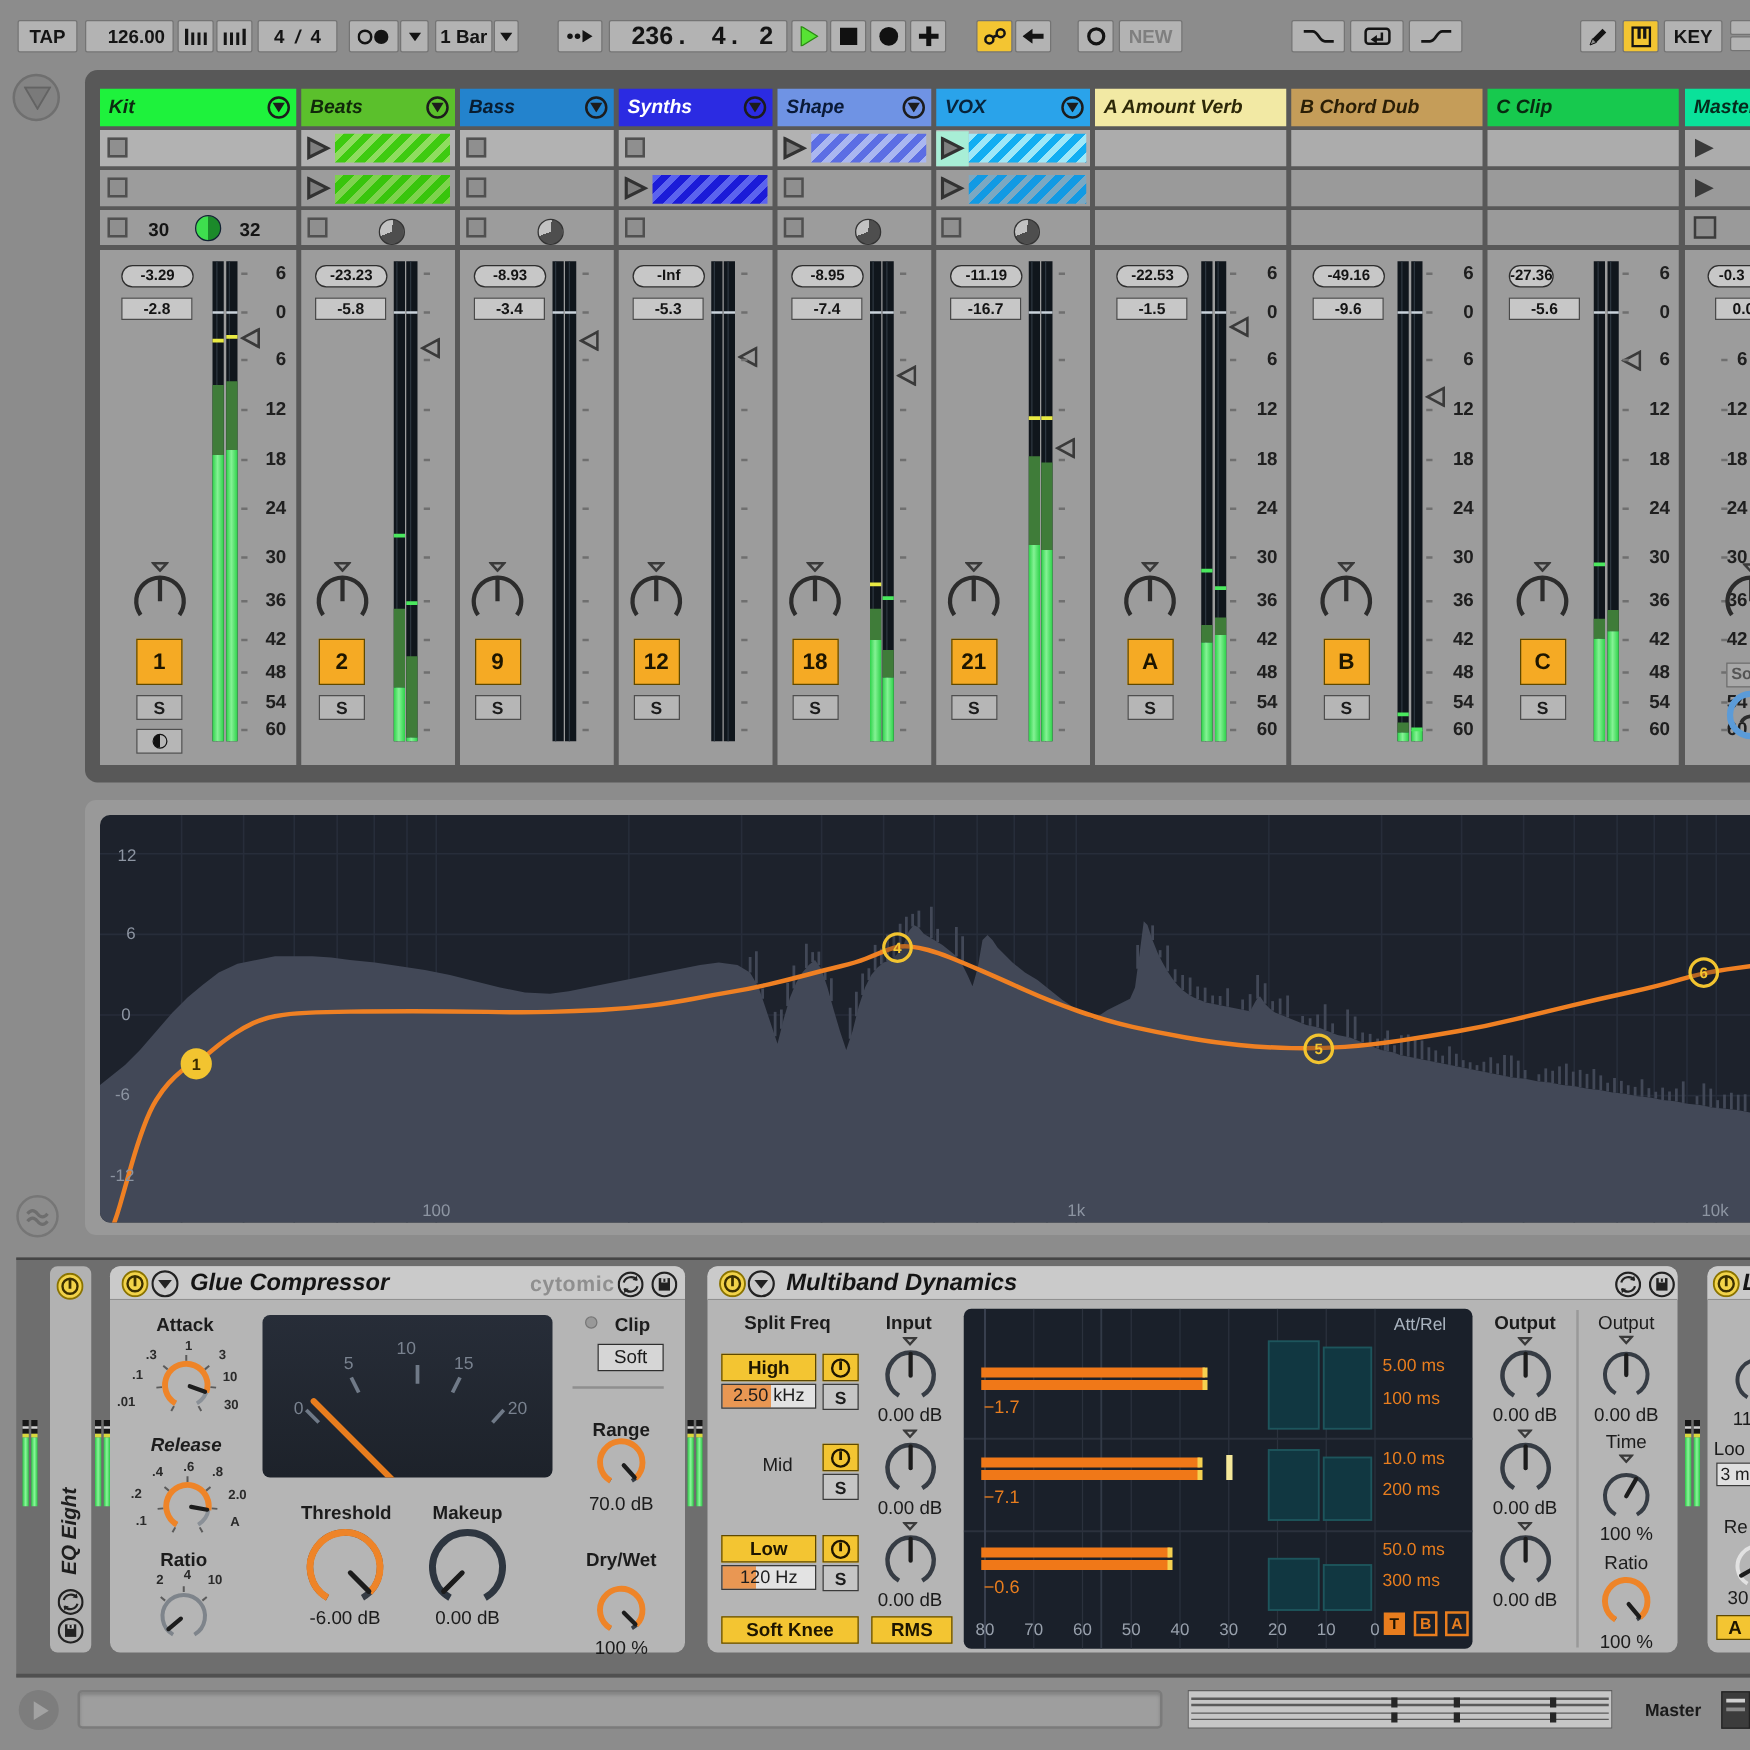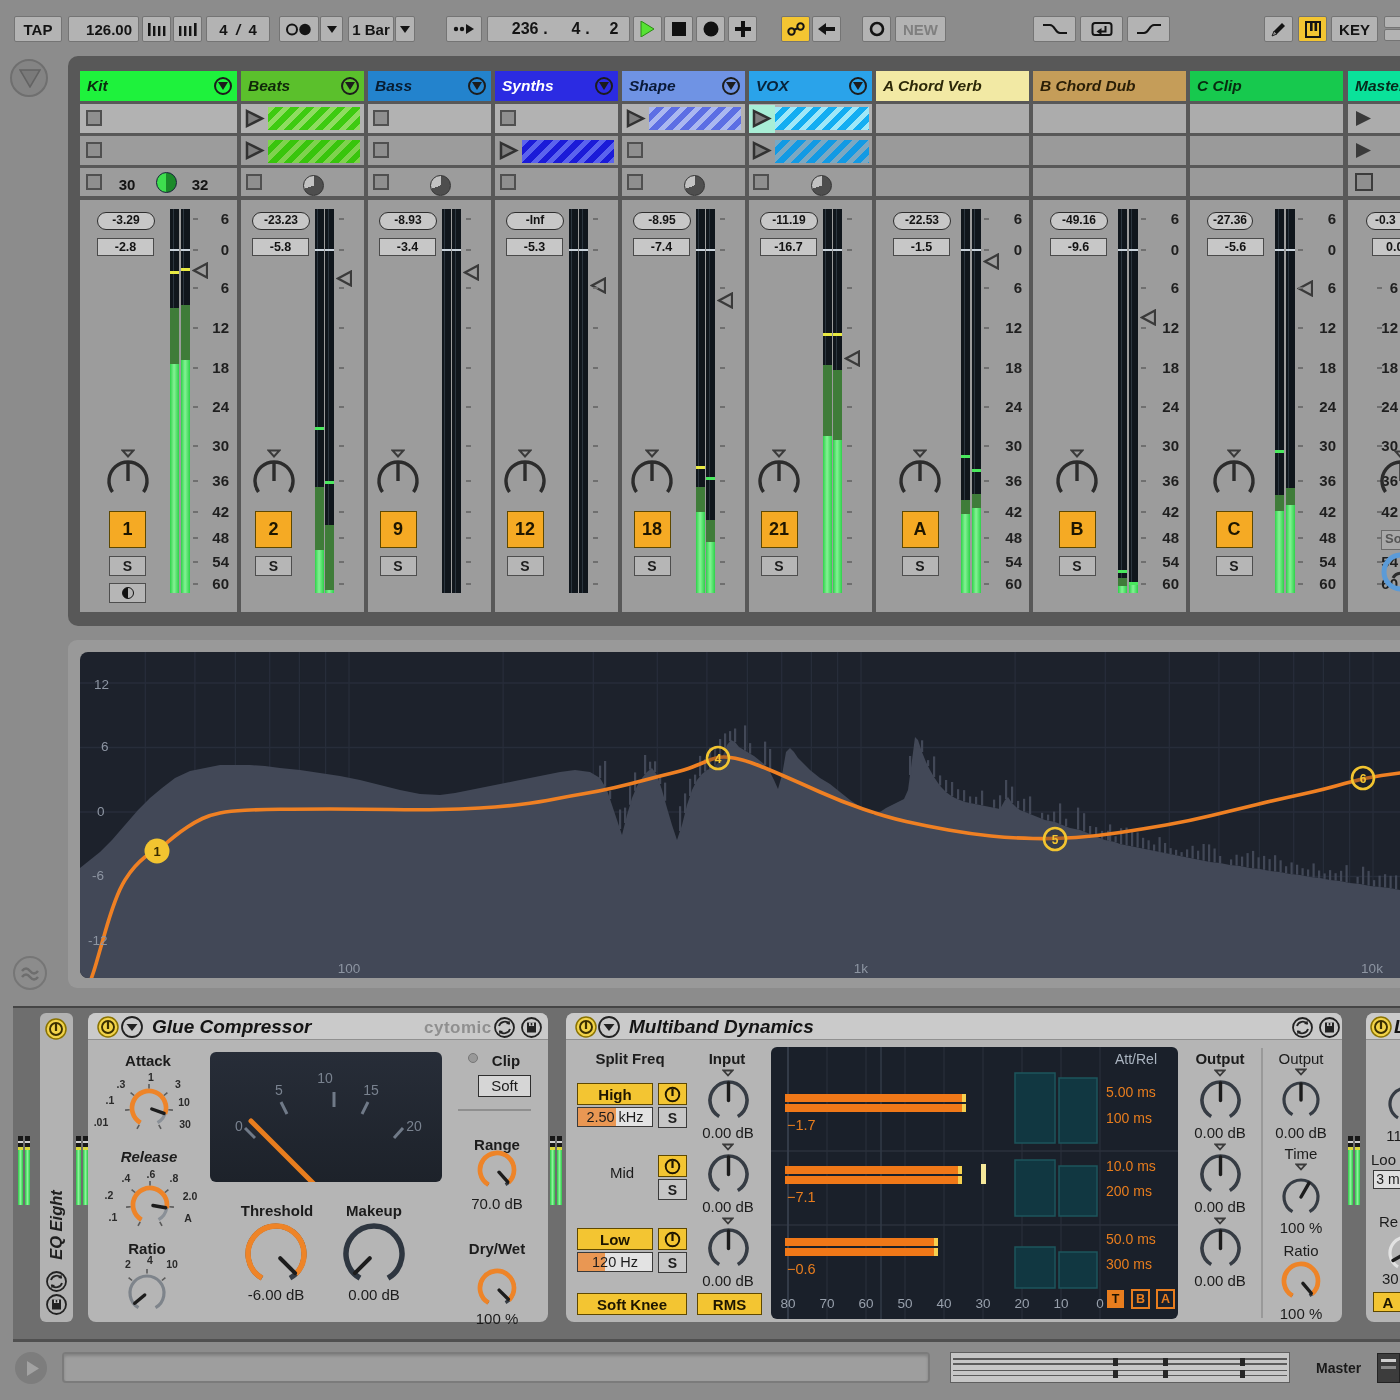--- a/index.html
+++ b/index.html
@@ -56,21 +56,21 @@
         <path d="M0 0 L10 0 L5 7 Z" fill="#141414"></path>
       </svg>
     </div>
     <div class="b" style="position: absolute; left: 446px; top: 16px; width: 36px; font-size: 15px;">
       <svg width="22" height="10">
         <circle cx="3" cy="5" r="2.2" fill="#141414"></circle>
         <circle cx="9" cy="5" r="2.2" fill="#141414"></circle>
         <path d="M13 0 L21 5 L13 10 Z" fill="#141414"></path>
       </svg>
     </div>
-    <div class="b" style="position: absolute; left: 487px; top: 16px; width: 143px; font-size: 16px;">
+    <div class="b" style="position: absolute; left: 487px; top: 16px; width: 143px; font-size: 20px;">
       <span style="width:40px;text-align:right">236</span>
       <span style="width:14px;text-align:center">.</span>
       <span style="width:28px;text-align:right">4</span>
       <span style="width:14px;text-align:center">.</span>
       <span style="width:24px;text-align:right">2</span>
     </div>
     <div class="b" style="position: absolute; left: 633px; top: 16px; width: 29px; font-size: 15px;">
       <svg width="15" height="16">
         <path d="M1 0 L14 8 L1 16 Z" fill="#57e234" stroke="#2a8a12" stroke-width="1"></path>
       </svg>
@@ -195,21 +195,21 @@
     <div style="position: absolute; left: 622px; top: 200px; width: 123px; height: 412px; background: rgb(156, 156, 156);"></div>
     <div class="hdr" style="position: absolute; left: 749px; width: 123px; background: rgb(42, 163, 234); color: rgb(8, 35, 58);">VOX<span></span><div style="position: absolute; right: 5px; top: 6px; width: 18px; height: 18px; border-radius: 50%; border: 2px solid rgb(28, 28, 28); box-sizing: border-box; display: flex; align-items: center; justify-content: center;">
         <svg width="10" height="8">
           <path d="M0 0 L10 0 L5 8 Z" fill="#1c1c1c"></path>
         </svg>
       </div></div>
     <div style="position: absolute; left: 749px; top: 104px; width: 123px; height: 29px; background: rgb(178, 178, 178);"></div>
     <div style="position: absolute; left: 749px; top: 136px; width: 123px; height: 29px; background: rgb(156, 156, 156);"></div>
     <div style="position: absolute; left: 749px; top: 168px; width: 123px; height: 28px; background: rgb(156, 156, 156);"></div>
     <div style="position: absolute; left: 749px; top: 200px; width: 123px; height: 412px; background: rgb(156, 156, 156);"></div>
-    <div class="hdr" style="position: absolute; left: 876px; width: 153px; background: rgb(242, 233, 164); color: rgb(44, 40, 8);">A Chord Verb</div>
+    <div class="hdr" style="position: absolute; left: 876px; width: 153px; background: rgb(242, 233, 164); color: rgb(44, 40, 8);">A Amount Verb</div>
     <div style="position: absolute; left: 876px; top: 104px; width: 153px; height: 29px; background: rgb(172, 172, 172);"></div>
     <div style="position: absolute; left: 876px; top: 136px; width: 153px; height: 29px; background: rgb(154, 154, 154);"></div>
     <div style="position: absolute; left: 876px; top: 168px; width: 153px; height: 28px; background: rgb(154, 154, 154);"></div>
     <div style="position: absolute; left: 876px; top: 200px; width: 153px; height: 412px; background: rgb(156, 156, 156);"></div>
     <div class="hdr" style="position: absolute; left: 1033px; width: 153px; background: rgb(197, 157, 89); color: rgb(42, 30, 6);">B Chord Dub</div>
     <div style="position: absolute; left: 1033px; top: 104px; width: 153px; height: 29px; background: rgb(172, 172, 172);"></div>
     <div style="position: absolute; left: 1033px; top: 136px; width: 153px; height: 29px; background: rgb(154, 154, 154);"></div>
     <div style="position: absolute; left: 1033px; top: 168px; width: 153px; height: 28px; background: rgb(154, 154, 154);"></div>
     <div style="position: absolute; left: 1033px; top: 200px; width: 153px; height: 412px; background: rgb(156, 156, 156);"></div>
     <div class="hdr" style="position: absolute; left: 1190px; width: 153px; background: rgb(23, 201, 78); color: rgb(8, 42, 16);">C Clip</div>
@@ -596,21 +596,21 @@
     <div style="position: absolute; left: 1141px; top: 583px; width: 5px; height: 2px; background: rgb(111, 111, 111);"></div>
     <svg width="44" height="44" viewBox="0 0 44 44" style="position: absolute; left: 1055px; top: 459px;">
       <path d="M6.5 33 A19 19 0 1 1 37.5 33" fill="none" stroke="#2c2c2c" stroke-width="3.4"></path>
       <line x1="22" y1="22" x2="22" y2="4" stroke="#2c2c2c" stroke-width="3.4"></line>
     </svg>
     <svg width="14" height="9" viewBox="0 0 14 9" style="position: absolute; left: 1070px; top: 449px;">
       <path d="M1.5 1.5 L12.5 1.5 L7 7.5 Z" fill="none" stroke="#3a3a3a" stroke-width="2"></path>
     </svg>
     <div class="obtn" style="position: absolute; left: 1058.5px; top: 511px; width: 37px; height: 37px; font-size: 18px; background: rgb(245, 170, 36);">B</div>
     <div class="abs" style="position: absolute; left: 1058.5px; top: 556px; width: 37px; height: 20px; background: rgb(182, 182, 182); border: 1.5px solid rgb(78, 78, 78); box-sizing: border-box; display: flex; align-items: center; justify-content: center; font-size: 14px; font-weight: bold; color: rgb(28, 28, 28);">S</div>
-    <div class="pill" style="position: absolute; left: 1207px; top: 212px; width: 46px;">-27.36</div>
+    <div class="pill" style="position: absolute; left: 1207px; top: 212px; width: 36px;">-27.36</div>
     <div class="vbox" style="position: absolute; left: 1207px; top: 238px; width: 57px;">-5.6</div>
     <div style="position: absolute; left: 1275px; top: 209px; width: 9px; height: 384px; background: rgb(16, 22, 28);"></div>
     <div style="position: absolute; left: 1277.5px; top: 209px; width: 1px; height: 384px; background: rgb(44, 54, 63);"></div>
     <div style="position: absolute; left: 1275px; top: 495px; width: 9px; height: 16px; background: rgb(63, 124, 57);"></div>
     <div style="position: absolute; left: 1275px; top: 511px; width: 9px; height: 82px; background: linear-gradient(90deg, rgb(46, 210, 74), rgb(132, 242, 148) 45%, rgb(46, 210, 74));"></div>
     <div style="position: absolute; left: 1275px; top: 249px; width: 9px; height: 2px; background: rgb(201, 210, 218);"></div>
     <div style="position: absolute; left: 1285.5px; top: 209px; width: 9px; height: 384px; background: rgb(16, 22, 28);"></div>
     <div style="position: absolute; left: 1288px; top: 209px; width: 1px; height: 384px; background: rgb(44, 54, 63);"></div>
     <div style="position: absolute; left: 1285.5px; top: 488px; width: 9px; height: 17px; background: rgb(63, 124, 57);"></div>
     <div style="position: absolute; left: 1285.5px; top: 505px; width: 9px; height: 88px; background: linear-gradient(90deg, rgb(46, 210, 74), rgb(132, 242, 148) 45%, rgb(46, 210, 74));"></div>

